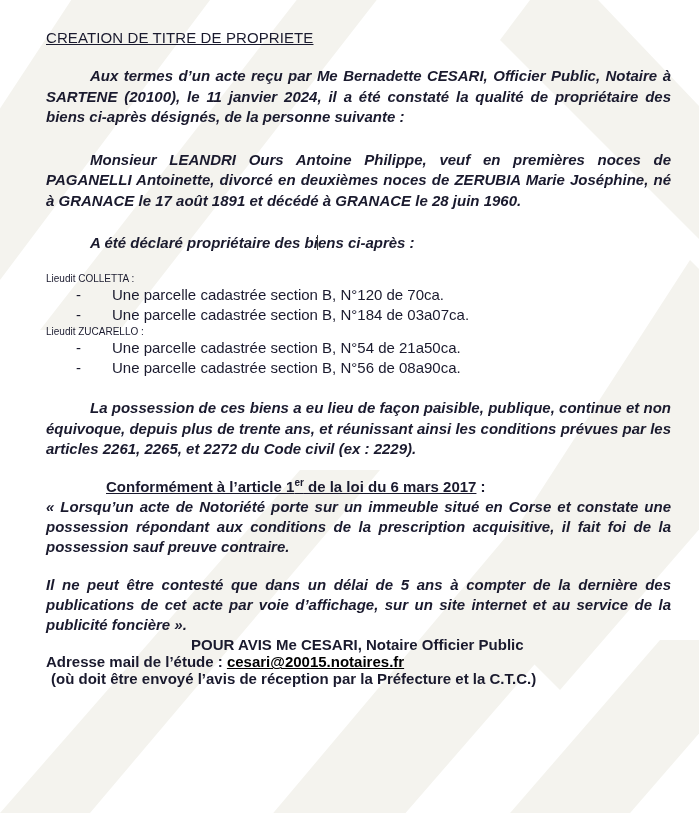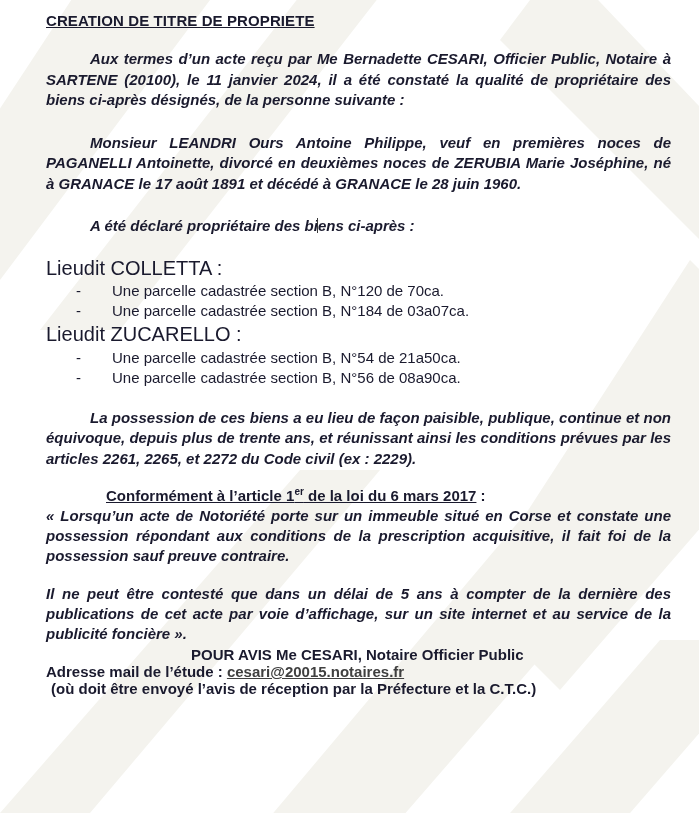--- a/index.html
+++ b/index.html
@@ -25,25 +25,25 @@
   }
 
   #page {
     position: relative;
     z-index: 1;
     padding: 12px 18px 0 46px;
     box-sizing: border-box;
   }
 
   .doc-title {
-    font-weight: bold;
+    font-weight: normal;
     font-size: 15px;
     text-decoration: underline;
     letter-spacing: 0.1px;
-    margin: 0 0 20px 0;
+    margin: 17px 0 20px 0;
   }
 
   .etude-block {
     font-weight: bold;
     font-size: 15px;
     line-height: 1.42;
     margin: 0 0 26px 0;
   }
   .etude-block div { white-space: nowrap; }
 
@@ -61,21 +61,21 @@
 
   .section-head {
     font-weight: bold;
     font-size: 15px;
     margin: 0 0 1px 0;
   }
   .section-head span.u { text-decoration: underline; }
 
   .lieudit {
     font-weight: normal;
-    font-size: 20px;
+    font-size: 10px;
     line-height: 1.33;
     margin: 0;
   }
 
   ul.parcels {
     list-style: none;
     margin: 0;
     padding: 0 0 0 30px;
     font-weight: normal;
     font-size: 15px;
@@ -123,21 +123,21 @@
     margin: 2px 0 0 0;
     padding-left: 145px;
   }
 
   .mail-line {
     font-weight: bold;
     font-size: 15px;
     margin: 0;
   }
   .mail-line a {
-    color: #404040;
+    color: #000000;
     text-decoration: underline;
   }
 
   .ctc-line {
     font-weight: bold;
     font-size: 15px;
     margin: 0;
     padding-left: 5px;
   }
 

